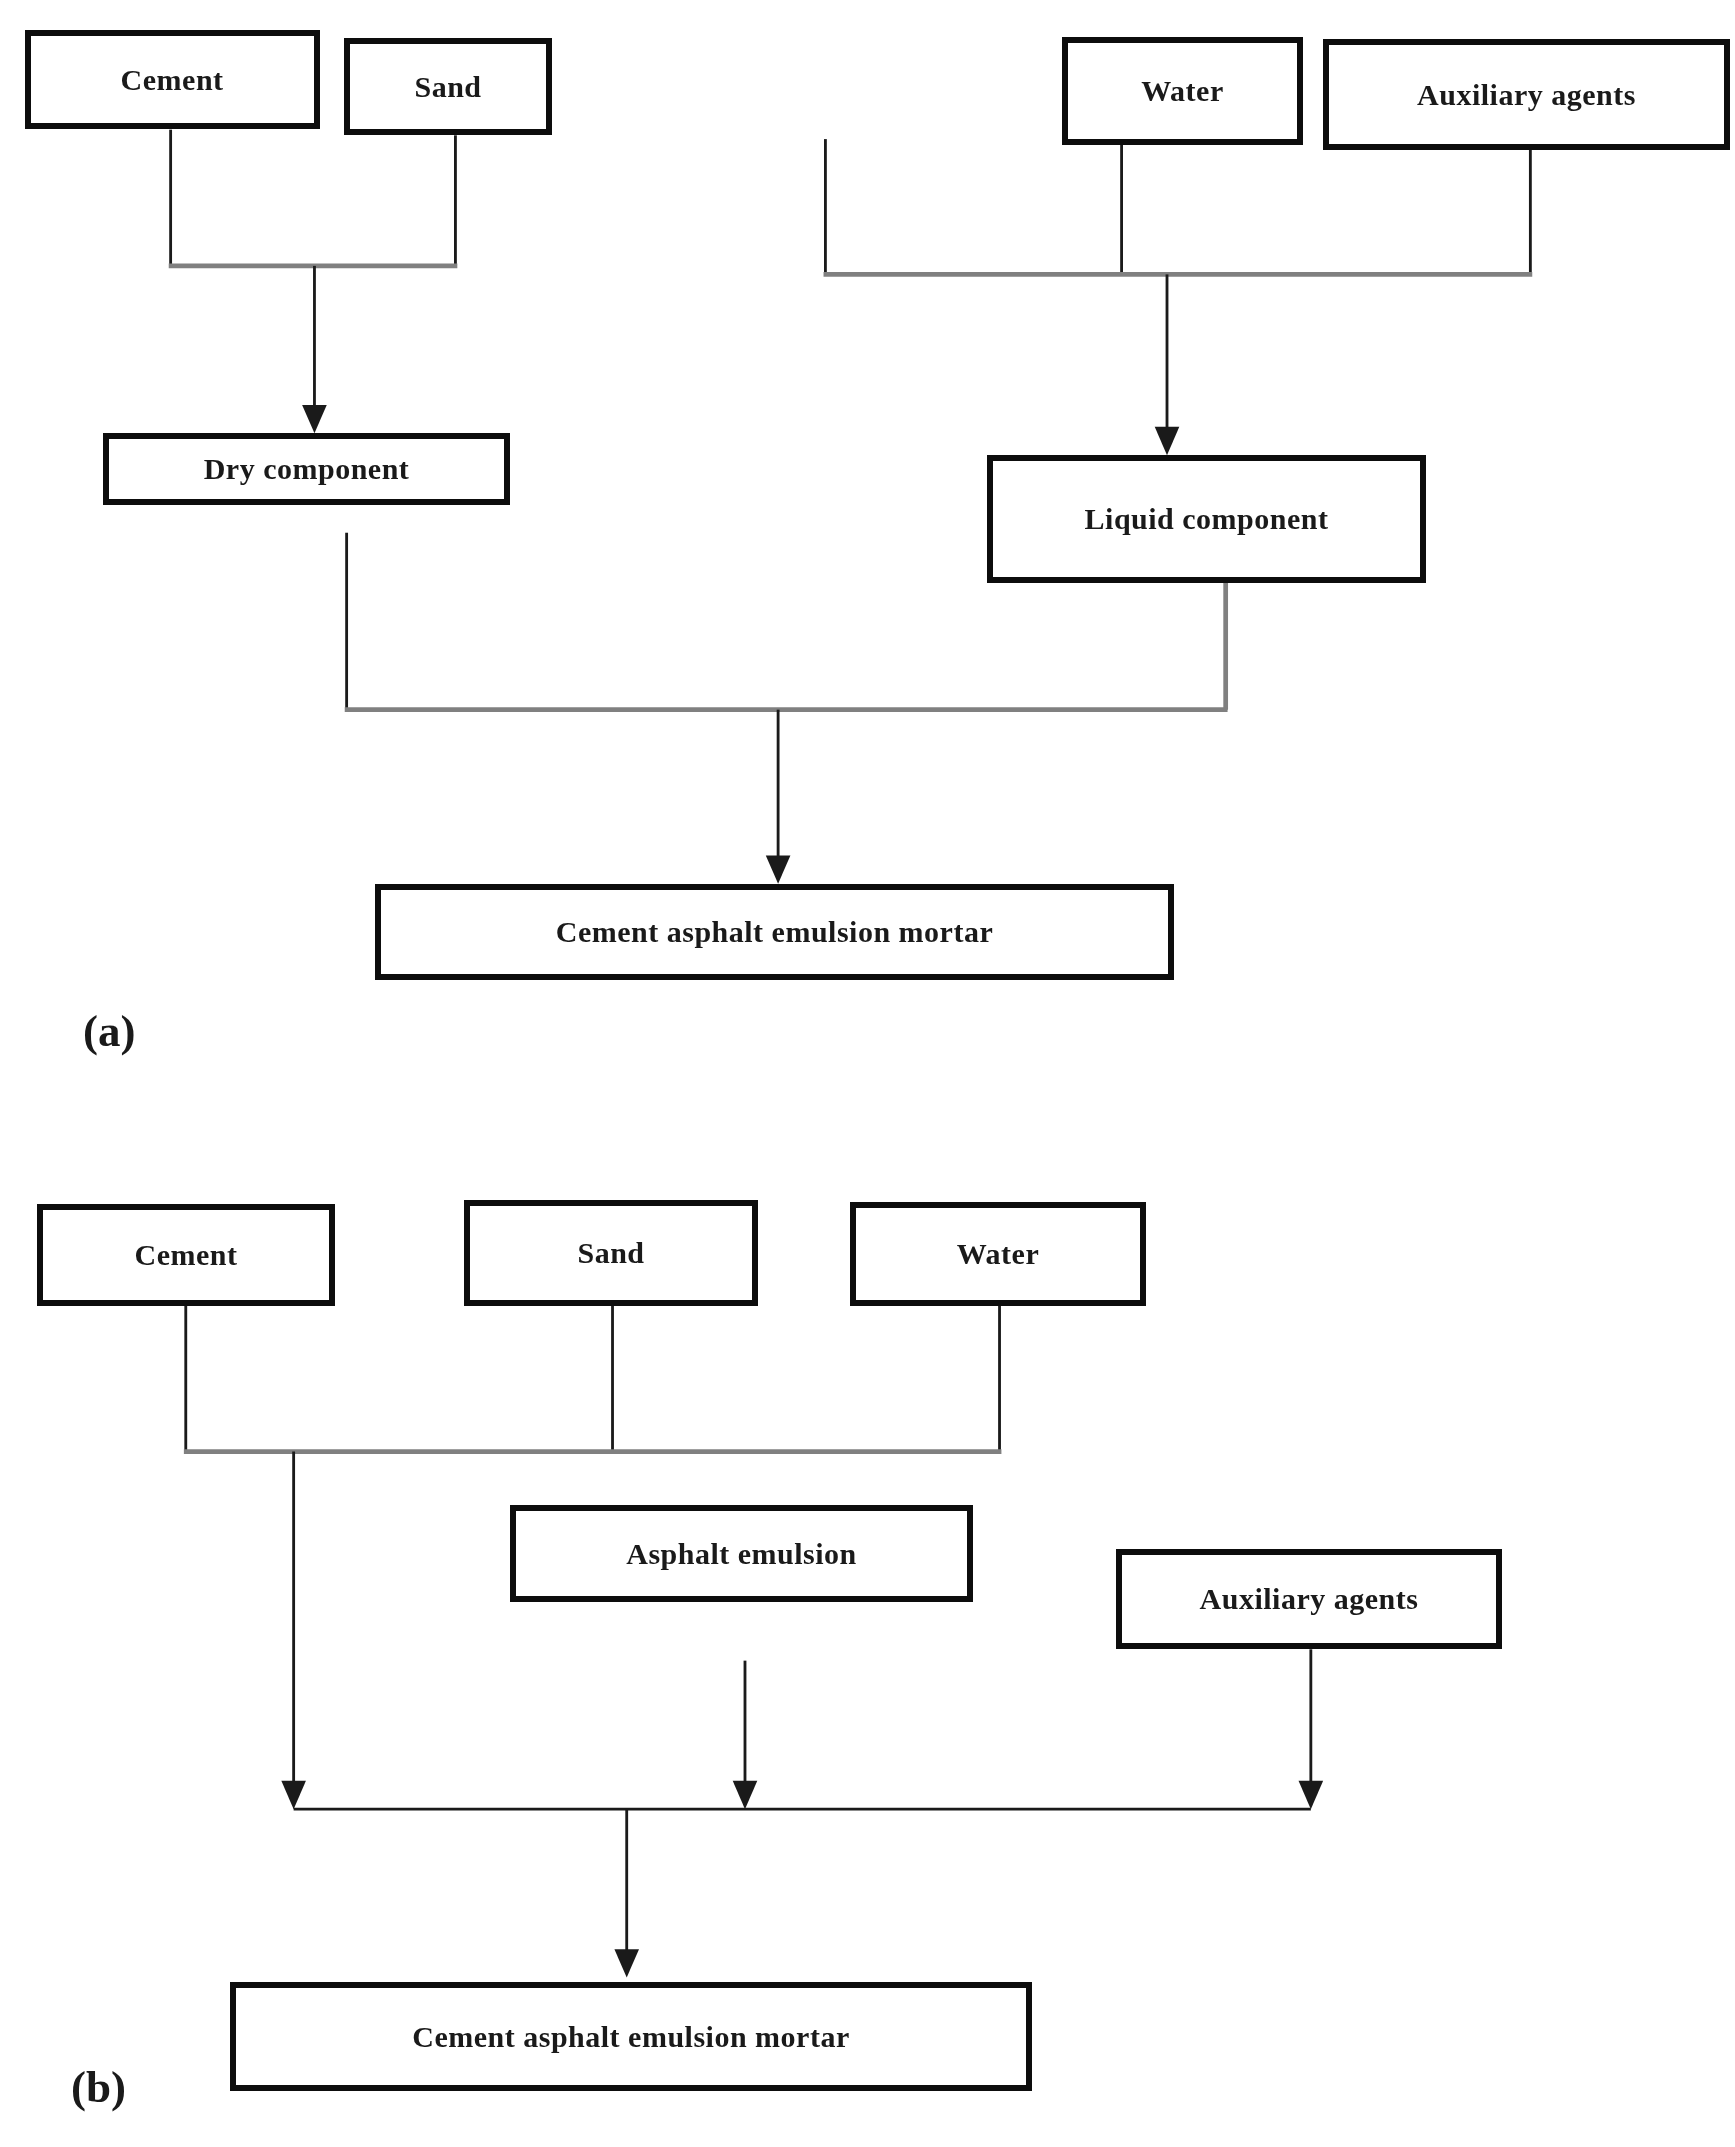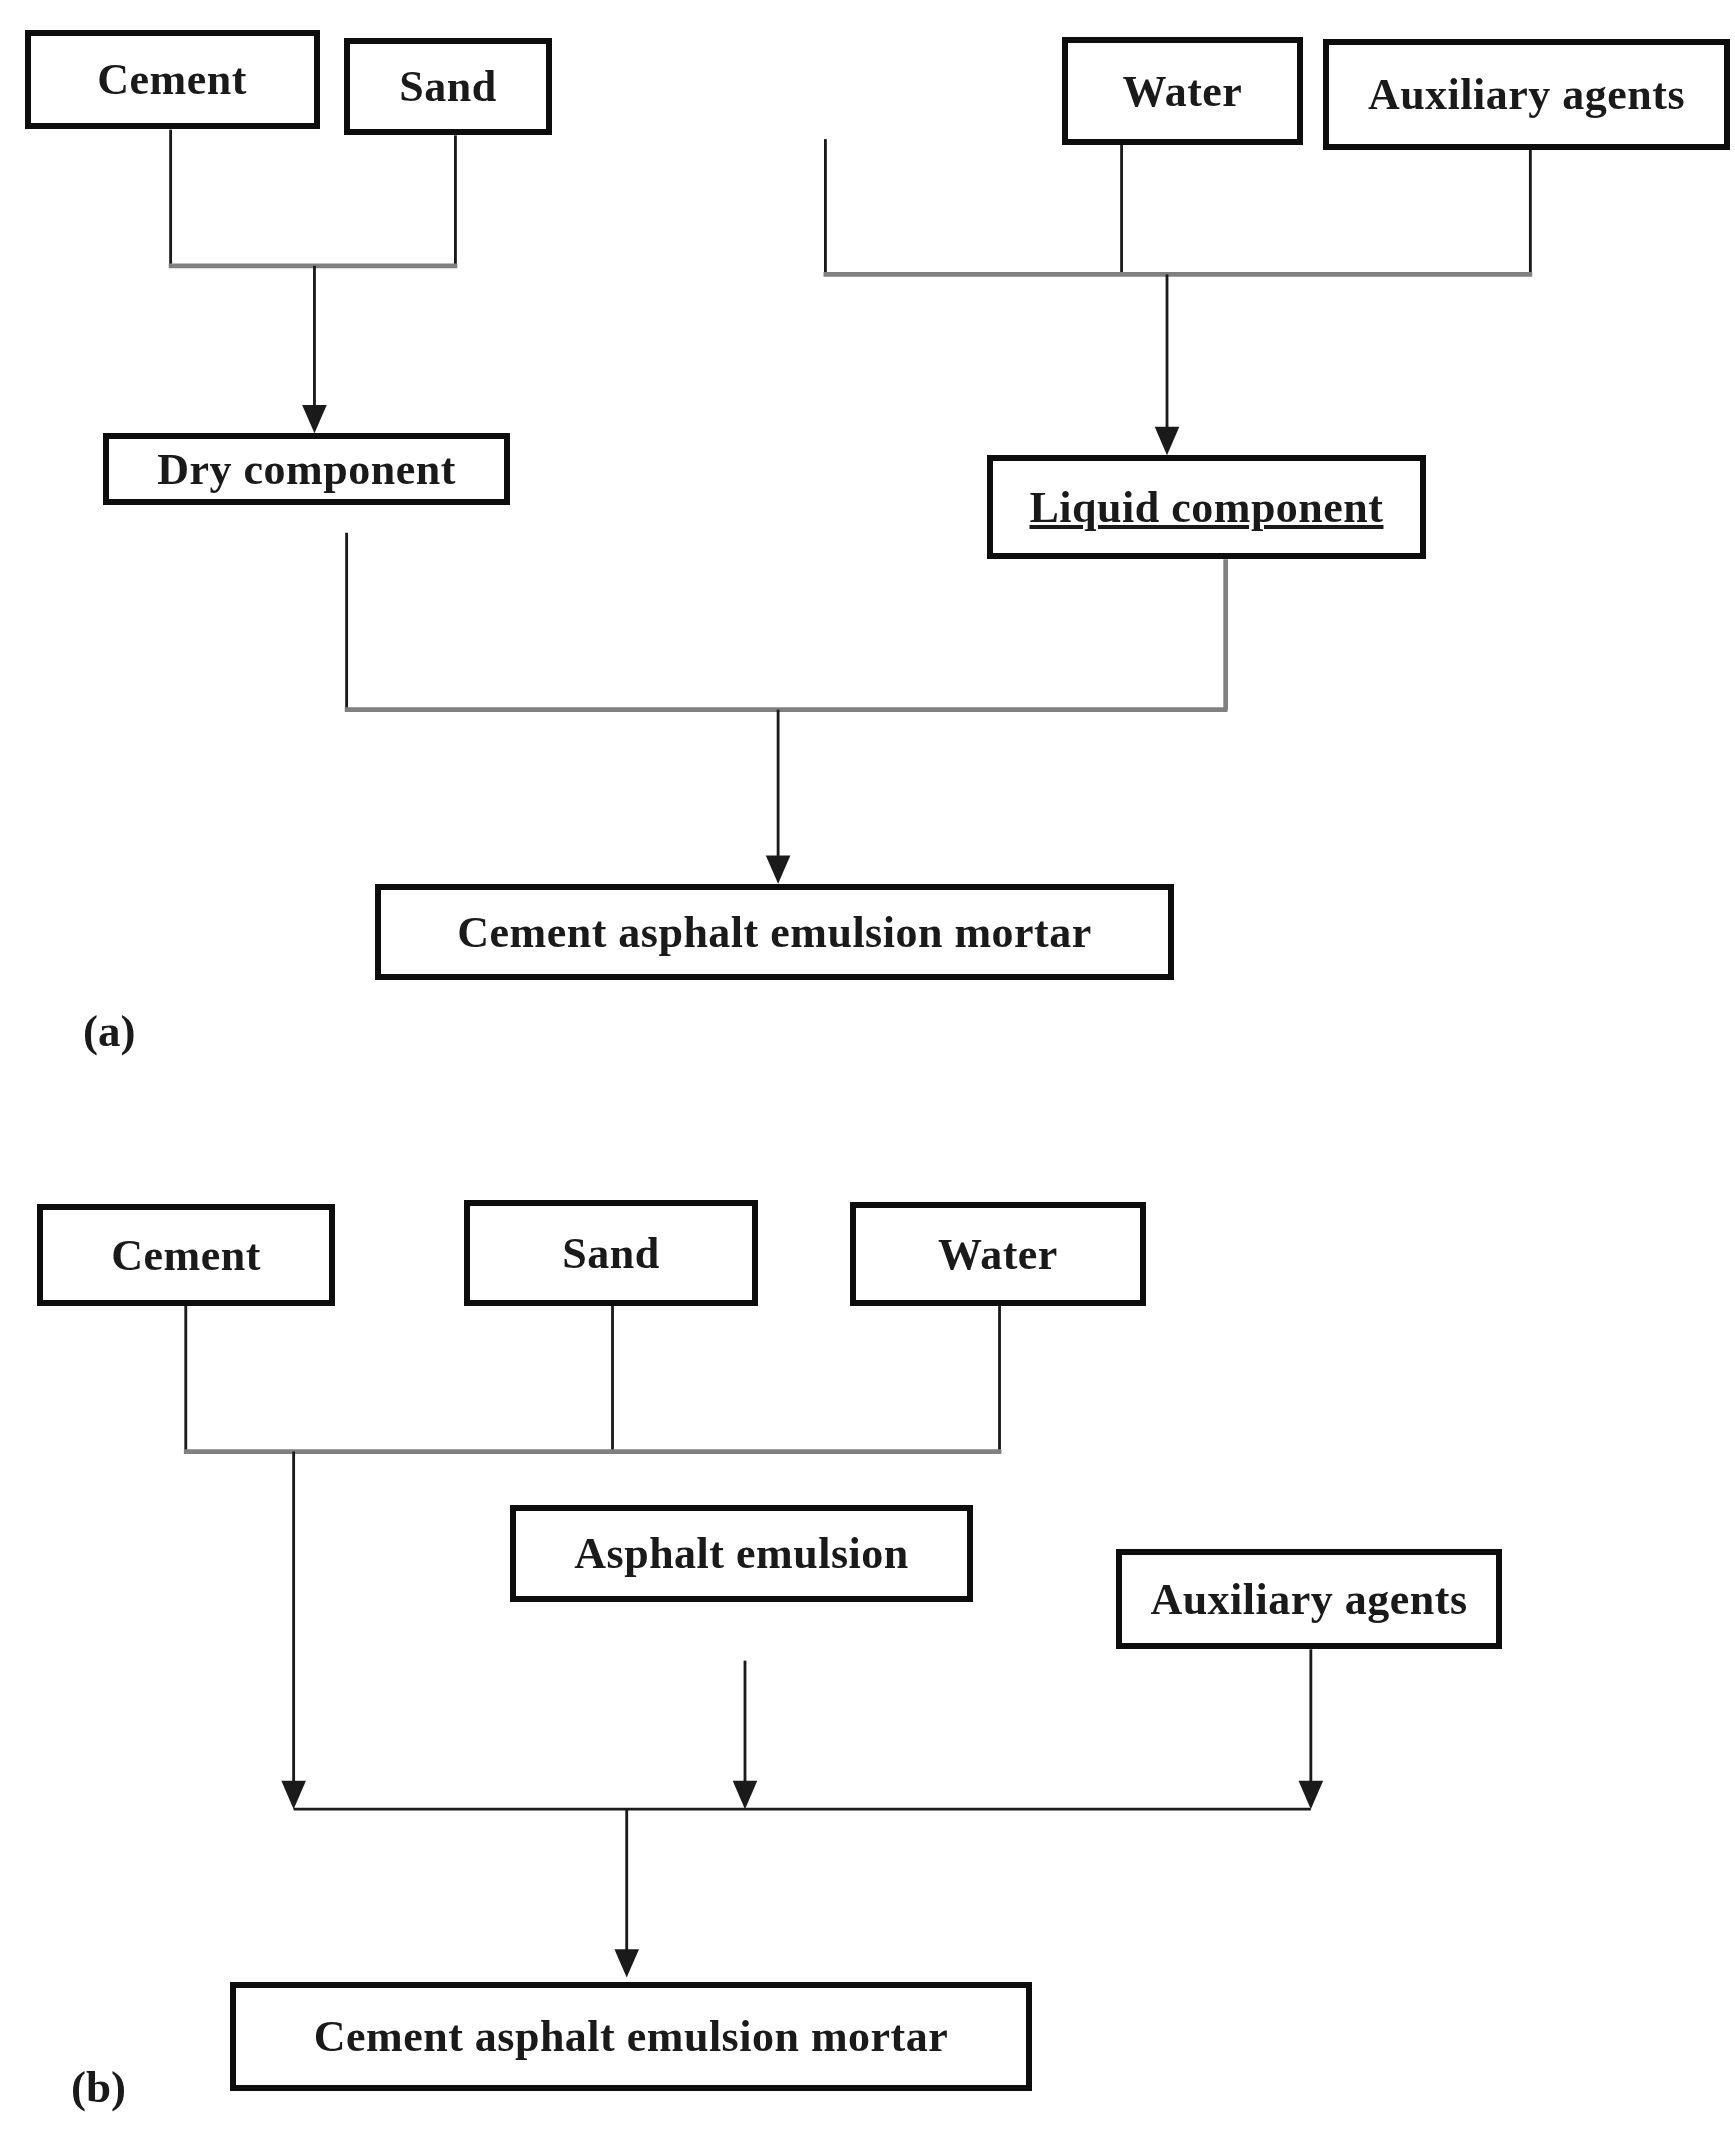--- a/index.html
+++ b/index.html
@@ -22,39 +22,39 @@
     pointer-events:none;
   }
   .box{
     position:absolute;
     background:#ffffff;
     border:6.6px solid var(--box-border);
     box-sizing:border-box;
     display:flex;align-items:center;justify-content:center;
     text-align:center;
     font-weight:bold;
-    font-size:44px;
+    font-size:30px;
     color:var(--text);
     letter-spacing:0.5px;
     white-space:nowrap;
   }
   .panel-label{
     position:absolute;
     font-size:45px;
     font-weight:bold;
     color:var(--text);
   }
   
   #box-a-cement {left:24.6px;  top:30px;  width:295px; height:99px;}
   #box-a-sand   {left:344px; top:38px;  width:208px; height:97px;}
   #box-a-asphalt{left:620px; top:27.4px;  width:402px; height:112px;}
   #box-a-water  {left:1062px;top:37px;  width:241px; height:108px;}
   #box-a-aux    {left:1323px;top:39px;  width:407px; height:111px;}
   #box-a-dry    {left:103px; top:433px; width:407px; height:72px;}
-  #box-a-liquid {left:987px;top:455px; width:439px; height:104px;text-decoration:underline;}
+  #box-a-liquid {left:987px;top:455px; width:439px; height:128px;}
   #box-a-mortar {left:375px; top:884px; width:799px; height:96px;}
   #label-a{left:83px; top:1005px;}
   
   #box-b-cement {left:37px;  top:1204px;width:298px; height:102px;}
   #box-b-sand   {left:464px; top:1200px;width:294px; height:106px;}
   #box-b-water  {left:850px; top:1202px;width:296px; height:104px;}
   #box-b-asem   {left:510px; top:1505px;width:463px; height:97px;}
   #box-b-aux    {left:1116px;top:1549px;width:386px; height:100px;}
   #box-b-mortar {left:230px; top:1982px;width:802px; height:109px;}
   #label-b{left:71px; top:2061px;}

